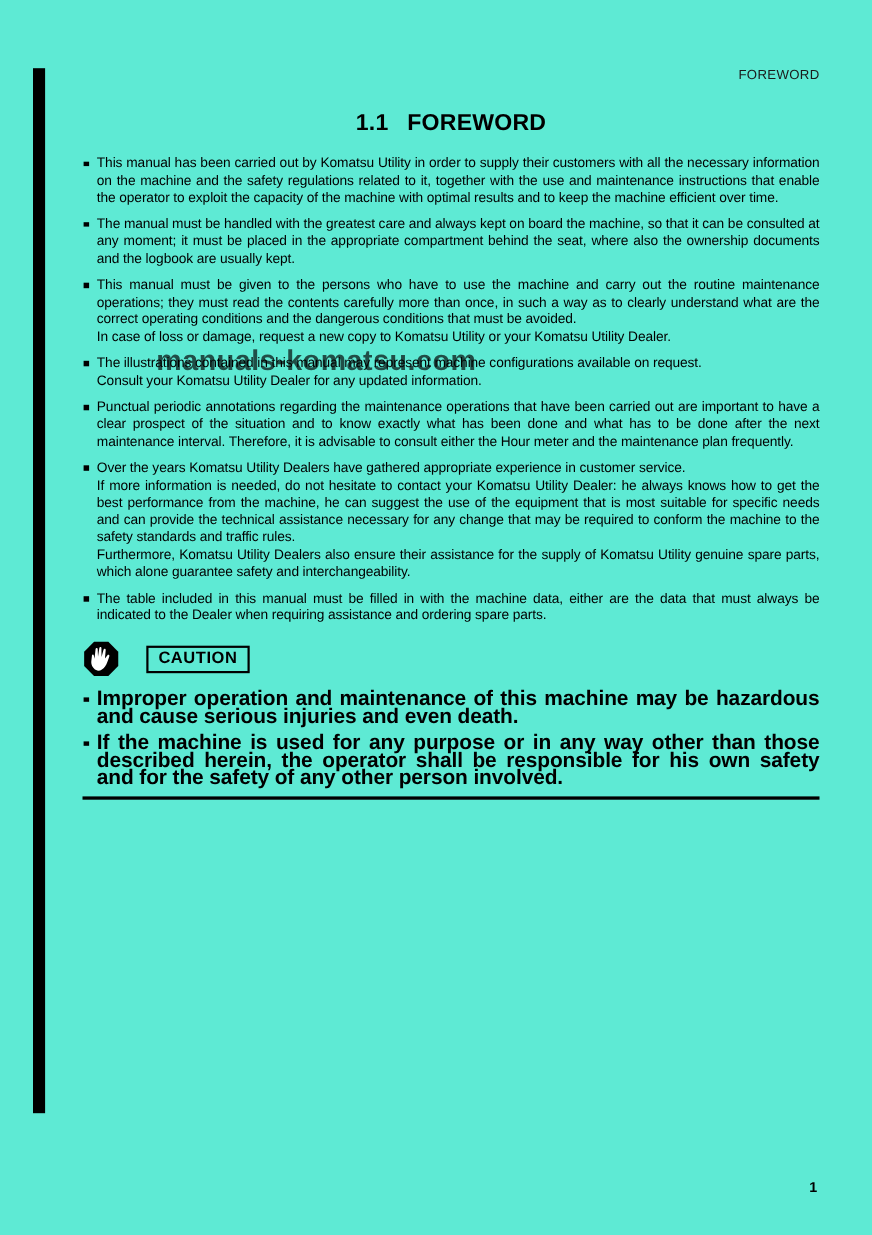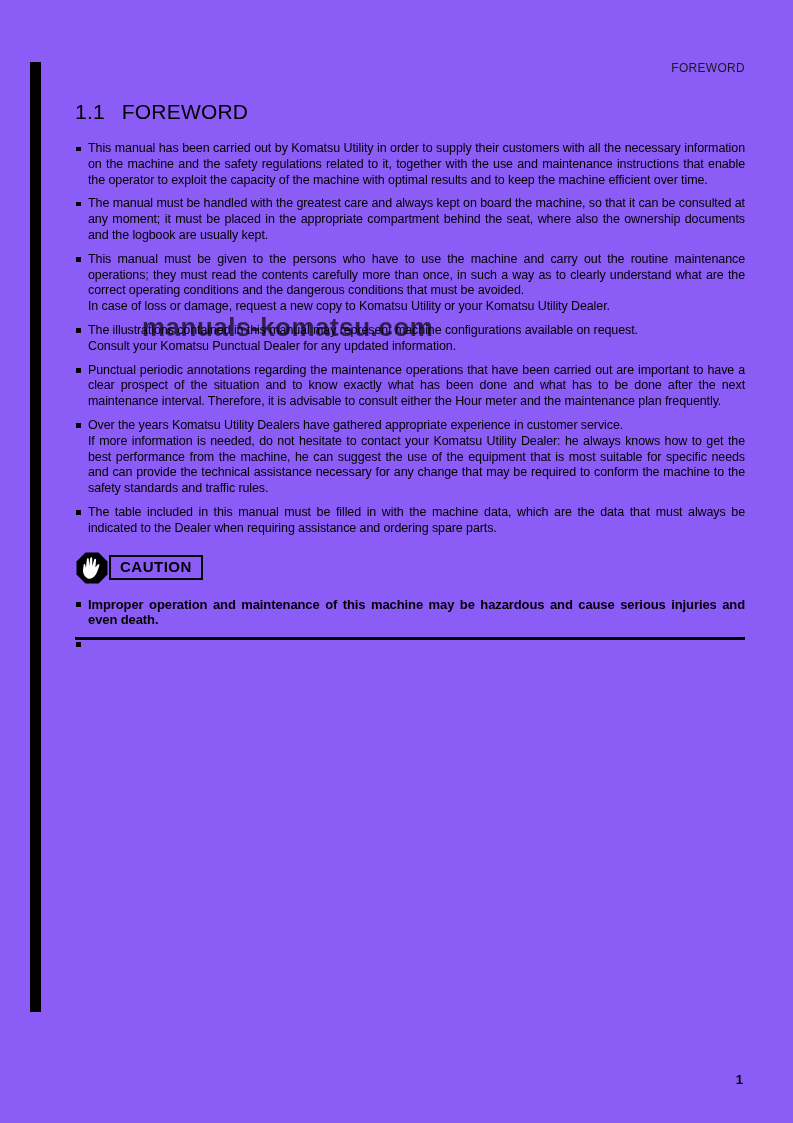--- a/index.html
+++ b/index.html
@@ -1,20 +1,20 @@
 <!DOCTYPE html>
 <html><head>
 <meta charset="utf-8">
 <style>
   html,body { margin:0; padding:0; background:#e8e8e8; }
   .page {
     position:relative;
     width:793px; height:1123px;
     margin:0 auto;
-    background:#8b5cf6;
+    background:#5eead4;
     font-family:"Liberation Sans","DejaVu Sans",sans-serif;
     color:#000;
     overflow:hidden;
   }
   .scan-edge {
     position:absolute;
     left:30px; top:62px;
     width:11px; height:950px;
     background:#000;
   }
@@ -26,22 +26,23 @@
     color:#1a1a1a;
   }
   .content {
     position:absolute;
     left:75px; top:0;
     width:670px;
   }
   .title {
     margin:100px 0 17px 0;
     font-size:21px;
-    font-weight:normal;
+    font-weight:bold;
     letter-spacing:0.2px;
+    text-align:center;
   }
   .title .num { margin-right:17px; }
   ul.bullets {
     list-style:none;
     margin:0; padding:0;
   }
   ul.bullets > li {
     position:relative;
     padding-left:13px;
     margin-bottom:8px;
@@ -52,29 +53,29 @@
   }
   ul.bullets > li::before {
     content:"";
     position:absolute;
     left:1px; top:5.5px;
     width:4.5px; height:4.5px;
     background:#000;
   }
   ul.bullets.bold > li {
     font-weight:bold;
-    font-size:13px;
+    font-size:19px;
     line-height:15.6px;
     margin-bottom:9px;
   }
   .para { text-align:justify; }
   .caution-row {
     display:flex;
     align-items:center;
-    gap:0;
+    gap:24px;
     margin:14px 0 12px 0;
   }
   .hand-badge { width:34px; height:34px; display:block; }
   .caution-box {
     display:inline-block;
     border:2px solid #000;
     padding:1px 9px 2px 9px;
     font-size:15px;
     font-weight:bold;
     letter-spacing:0.5px;
@@ -126,49 +127,51 @@
       </li>
       <li>
         <div class="para">The manual must be handled with the greatest care and always kept on board the machine, so that it can be consulted at any moment; it must be placed in the appropriate compartment behind the seat, where also the ownership documents and the logbook are usually kept.</div>
       </li>
       <li>
         <div class="para">This manual must be given to the persons who have to use the machine and carry out the routine maintenance operations; they must read the contents carefully more than once, in such a way as to clearly understand what are the correct operating conditions and the dangerous conditions that must be avoided.</div>
         <div class="para">In case of loss or damage, request a new copy to Komatsu Utility or your Komatsu Utility Dealer.</div>
       </li>
       <li>
         <div class="para">The illustrations contained in this manual may represent machine configurations available on request.</div>
-        <div class="para">Consult your Komatsu Punctual Dealer for any updated information.</div>
+        <div class="para">Consult your Komatsu Utility Dealer for any updated information.</div>
       </li>
       <li>
         <div class="para">Punctual periodic annotations regarding the maintenance operations that have been carried out are important to have a clear prospect of the situation and to know exactly what has been done and what has to be done after the next maintenance interval. Therefore, it is advisable to consult either the Hour meter and the maintenance plan frequently.</div>
       </li>
       <li>
         <div class="para">Over the years Komatsu Utility Dealers have gathered appropriate experience in customer service.</div>
         <div class="para">If more information is needed, do not hesitate to contact your Komatsu Utility Dealer: he always knows how to get the best performance from the machine, he can suggest the use of the equipment that is most suitable for specific needs and can provide the technical assistance necessary for any change that may be required to conform the machine to the safety standards and traffic rules.</div>
+        <div class="para">Furthermore, Komatsu Utility Dealers also ensure their assistance for the supply of Komatsu Utility genuine spare parts, which alone guarantee safety and interchangeability.</div>
       </li>
       <li>
-        <div class="para">The table included in this manual must be filled in with the machine data, which are the data that must always be indicated to the Dealer when requiring assistance and ordering spare parts.</div>
+        <div class="para">The table included in this manual must be filled in with the machine data, either are the data that must always be indicated to the Dealer when requiring assistance and ordering spare parts.</div>
       </li>
     </ul>
 
     <div class="caution-row">
       <span>
         <svg class="hand-badge" viewBox="0 0 34 34" aria-hidden="true">
           <polygon points="10.5,1.5 23.5,1.5 32.5,10.5 32.5,23.5 23.5,32.5 10.5,32.5 1.5,23.5 1.5,10.5" fill="#000"></polygon>
           <path fill="#fff" d="M12.4,27.2 C9.6,25.5 7.7,22.5 8.0,19.3 L8.6,13.9 C8.7,12.9 10.1,12.8 10.3,13.8 L10.9,16.9 L11.9,8.1 C12.0,6.9 13.7,6.9 13.8,8.1 L14.1,15.1 L15.3,7.0 C15.5,5.8 17.2,5.9 17.2,7.1 L17.3,15.2 L19.2,8.4 C19.5,7.3 21.2,7.6 21.1,8.8 L20.4,16.6 L22.7,13.6 C23.4,12.7 24.8,13.4 24.4,14.5 C23.4,17.6 22.1,21.6 20.5,23.9 C18.3,27.0 14.9,28.7 12.4,27.2 Z"></path>
         </svg>
       </span>
       <span class="caution-box">CAUTION</span>
     </div>
 
     <ul class="bullets bold">
       <li>
         <div class="para">Improper operation and maintenance of this machine may be hazardous and cause serious injuries and even death.</div>
       </li>
       <li>
+        <div class="para">If the machine is used for any purpose or in any way other than those described herein, the operator shall be responsible for his own safety and for the safety of any other person involved.</div>
       </li>
     </ul>
 
     <div class="end-rule"></div>
 
   </div>
 
   <div class="watermark">manuals-komatsu.com</div>
 
   <div class="page-number">1</div>

